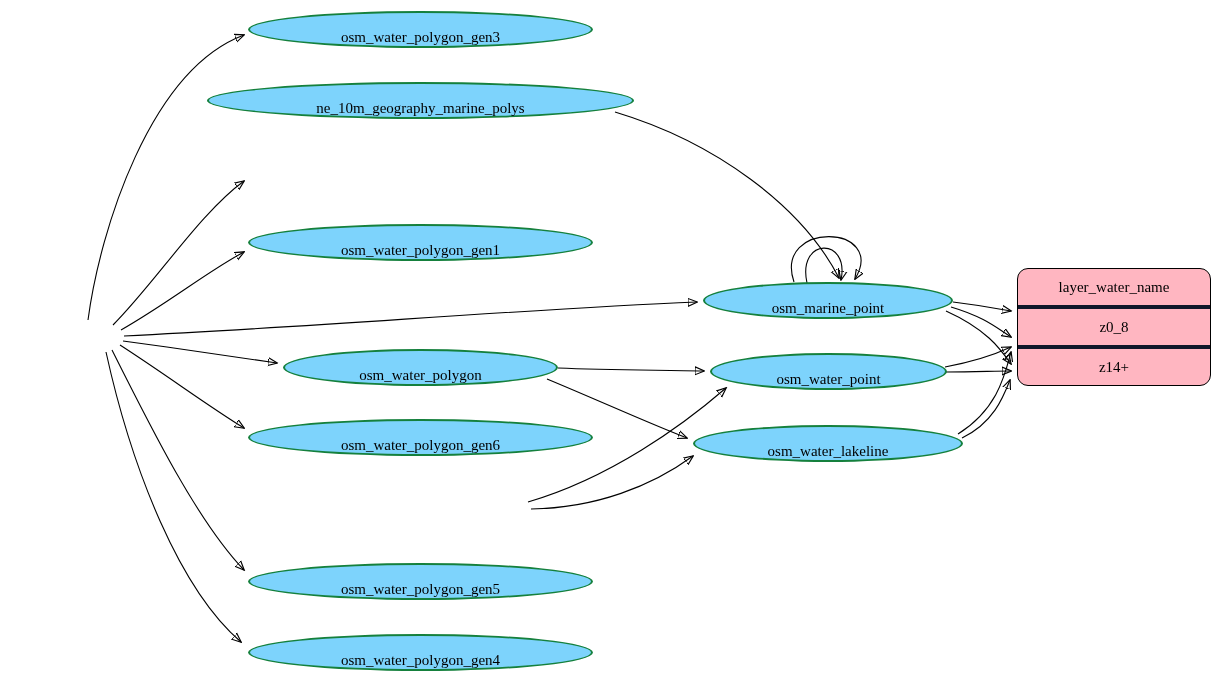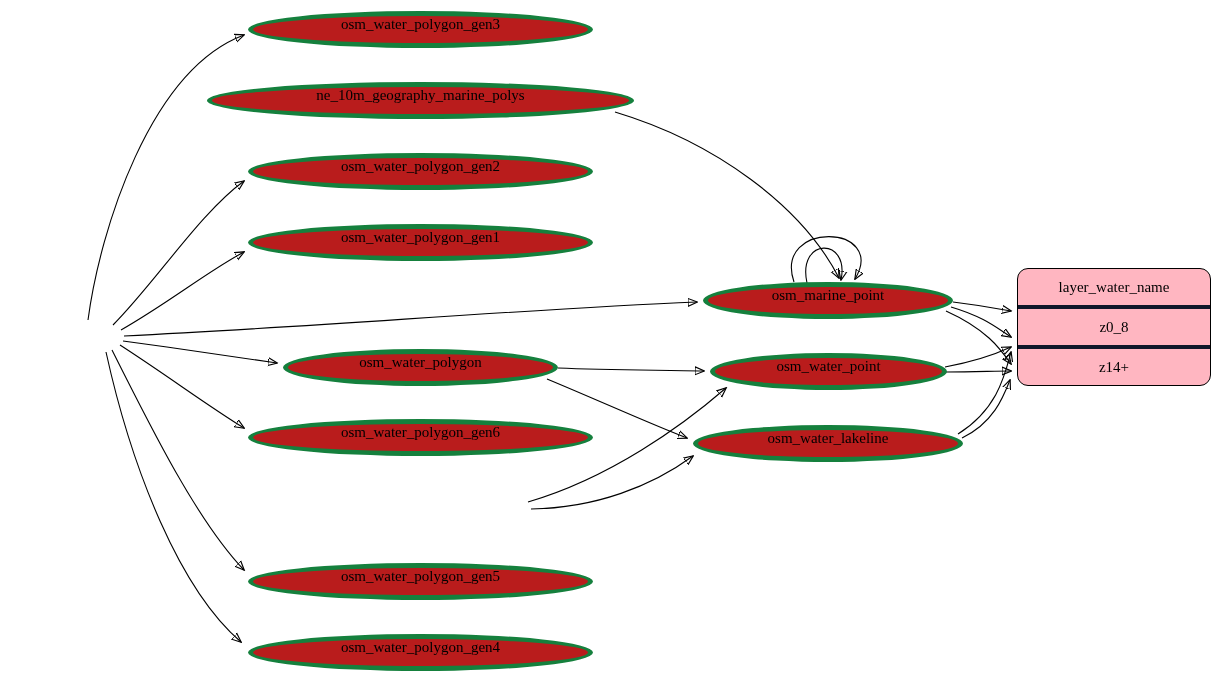--- a/index.html
+++ b/index.html
@@ -18,25 +18,25 @@
     left:0;top:0;
     width:1217px;height:685px;
   }
   #edges path{
     fill:none;
     stroke:#000;
     stroke-width:1.1;
   }
   .node{
     position:absolute;
-    border:5px solid #15803d;
+    border:2px solid #15803d;
     border-radius:50%;
-    background:#b91c1c;
+    background:#7dd3fc;
     display:flex;
-    align-items:flex-start;
+    align-items:flex-end;
     justify-content:center;
     white-space:nowrap;
     box-sizing:border-box;
   }
   .record{
     position:absolute;
     background:#ffb6c1;
     border:1px solid #000;
     border-radius:11px;
     display:flex;
@@ -98,23 +98,20 @@
 
 
   <div class="node" style="left:248px;top:11px;width:345px;height:37px;">
     <span>osm_water_polygon_gen3</span>
   </div>
 
   <div class="node" style="left:207px;top:82px;width:427px;height:37px;">
     <span>ne_10m_geography_marine_polys</span>
   </div>
 
-  <div class="node" style="left:248px;top:153px;width:345px;height:37px;">
-    <span>osm_water_polygon_gen2</span>
-  </div>
 
   <div class="node" style="left:248px;top:224px;width:345px;height:37px;">
     <span>osm_water_polygon_gen1</span>
   </div>
 
   <div class="node" style="left:703px;top:282px;width:250px;height:37px;">
     <span>osm_marine_point</span>
   </div>
 
   <div class="node" style="left:710px;top:353px;width:237px;height:37px;">

